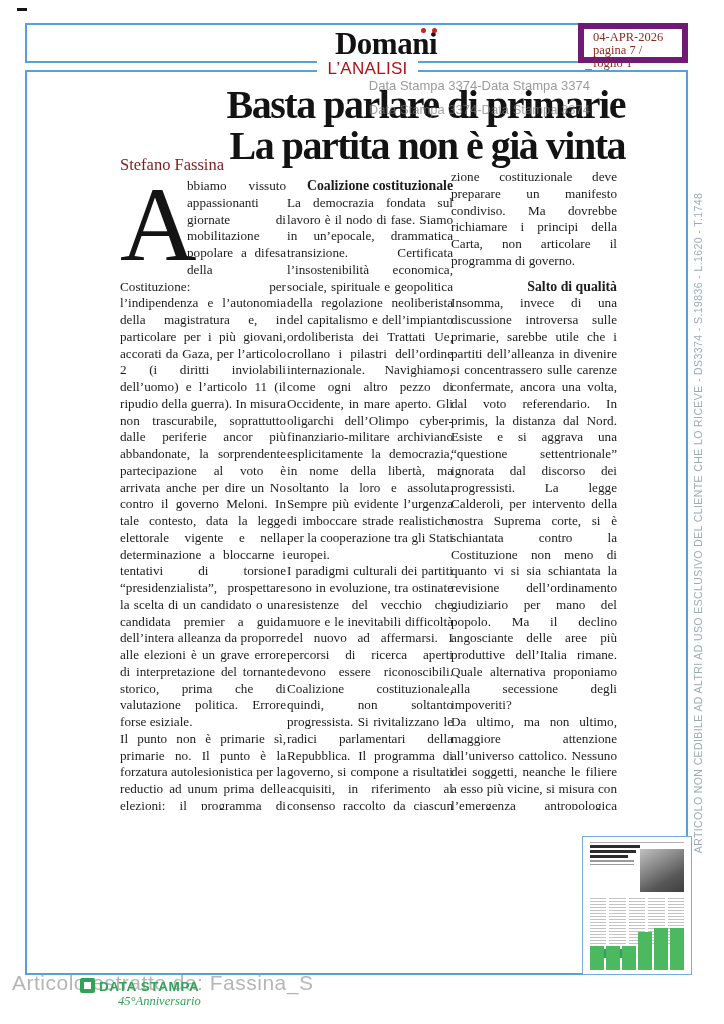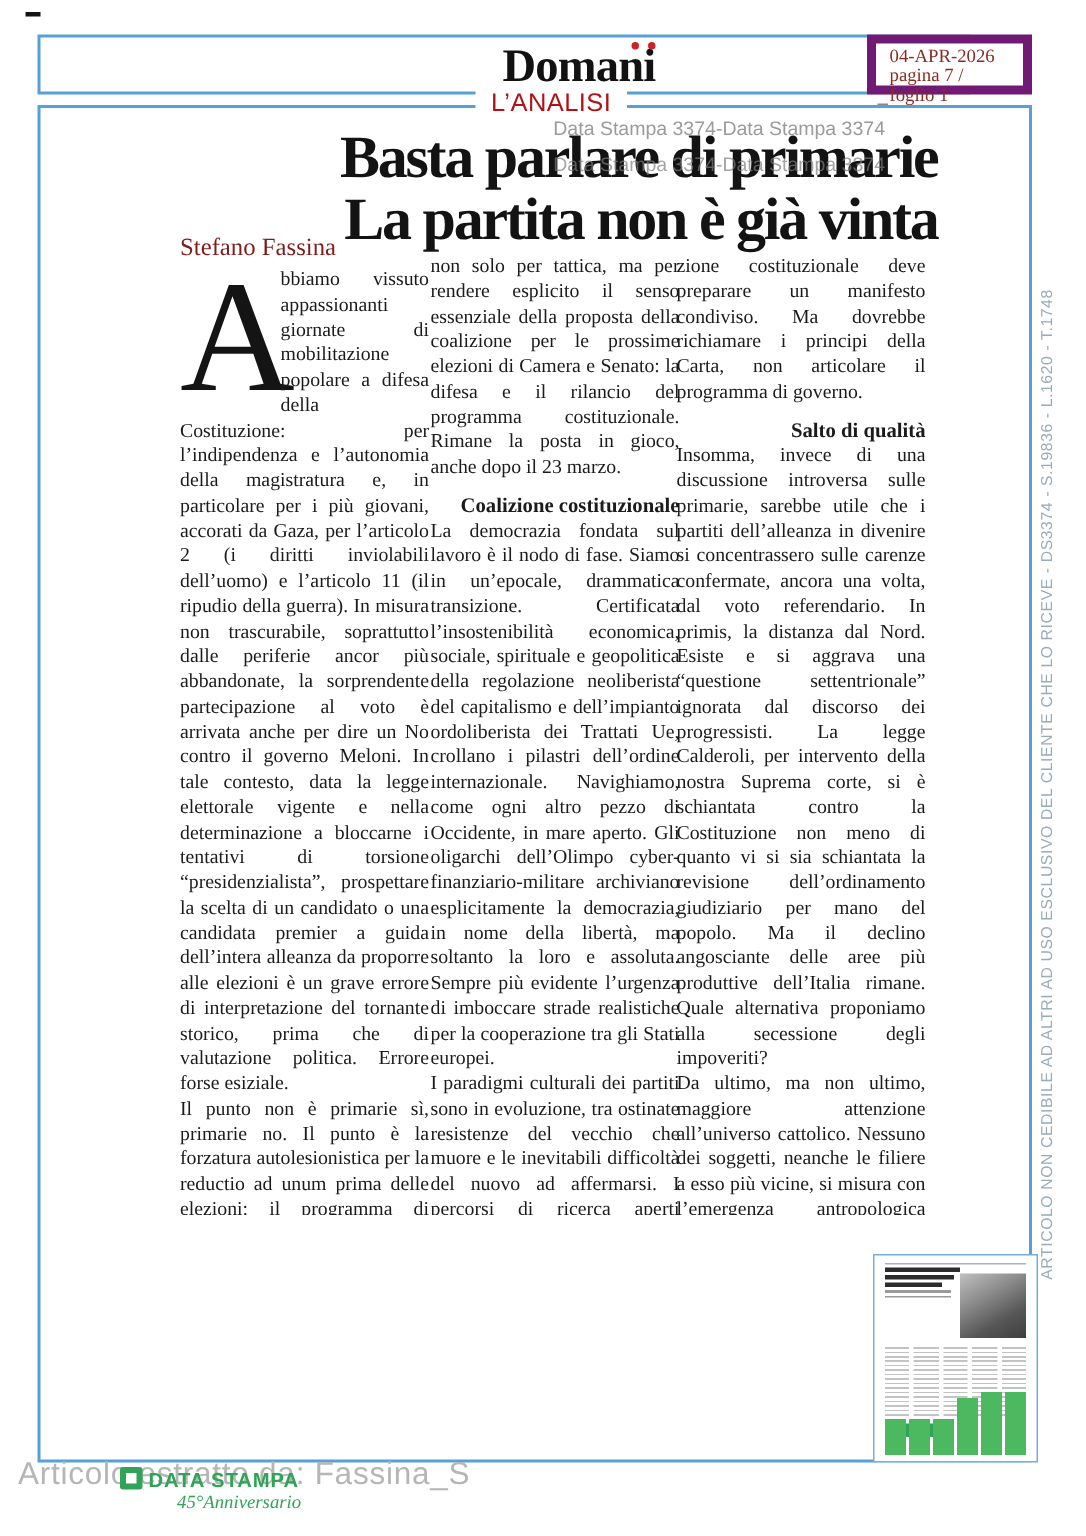--- a/index.html
+++ b/index.html
@@ -140,21 +140,20 @@
 
 <div class="byline">Stefano Fassina</div>
 
 <div class="col col-1">
   <p><span class="dropcap">A</span><span>bbiamo vissuto appassionanti giornate di mobilitazione popolare a difesa della Costituzione: per l’indipendenza e l’autonomia della magistratura e, in particolare per i più giovani, accorati da Gaza, per l’articolo 2 (i diritti inviolabili dell’uomo) e l’articolo 11 (il ripudio della guerra). In misura non trascurabile, soprattutto dalle periferie ancor più abbandonate, la sorprendente partecipazione al voto è arrivata anche per dire un No contro il governo Meloni. In tale contesto, data la legge elettorale vigente e nella determinazione a bloccarne i tentativi di torsione “presidenzialista”, prospettare la scelta di un candidato o una candidata premier a guida dell’intera alleanza da proporre alle elezioni è un grave errore di interpretazione del tornante storico, prima che di valutazione politica. Errore forse esiziale.</span></p>
   <p>Il punto non è primarie sì, primarie no. Il punto è la forzatura autolesionistica per la reductio ad unum prima delle elezioni: il programma di governo e il/la leader, nonostante la distanza tra le posizioni da ridurre, innanzitutto sull’asse dirimente della guerra in Ucraina. Al contrario, le differenze vanno coltivate nel dialogo e nel riconoscimento reciproco per consentire al disomogeneo popolo da raccogliere di ritrovarsi.</p>
 
 </div>
 
 <div class="col col-2">
-  <p>non solo per tattica, ma per rendere esplicito il senso essenziale della proposta della coalizione per le prossime elezioni di Camera e Senato: la difesa e il rilancio del programma costituzionale. Rimane la posta in gioco, anche dopo il 23 marzo.</p>
   <div class="sec-head">Coalizione costituzionale</div>
   <p>La democrazia fondata sul lavoro è il nodo di fase. Siamo in un’epocale, drammatica transizione. Certificata l’insostenibilità economica, sociale, spirituale e geopolitica della regolazione neoliberista del capitalismo e dell’impianto ordoliberista dei Trattati Ue, crollano i pilastri dell’ordine internazionale. Navighiamo, come ogni altro pezzo di Occidente, in mare aperto. Gli oligarchi dell’Olimpo cyber-finanziario-militare archiviano esplicitamente la democrazia, in nome della libertà, ma soltanto la loro e assoluta. Sempre più evidente l’urgenza di imboccare strade realistiche per la cooperazione tra gli Stati europei.</p>
   <p>I paradigmi culturali dei partiti sono in evoluzione, tra ostinate resistenze del vecchio che muore e le inevitabili difficoltà del nuovo ad affermarsi. I percorsi di ricerca aperti devono essere riconoscibili. Coalizione costituzionale, quindi, non soltanto progressista. Si rivitalizzano le radici parlamentari della Repubblica. Il programma di governo, si compone a risultati acquisiti, in riferimento al consenso raccolto da ciascun partito. Il/la leader viene selezionato nelle urne e dalla capacità politica di tenere insieme una maggioranza robusta e credibile. Certo, la coali-</p>
 </div>
 
 <div class="col col-3">
   <p>zione costituzionale deve preparare un manifesto condiviso. Ma dovrebbe richiamare i principi della Carta, non articolare il programma di governo.</p>
   <div class="sec-head">Salto di qualità</div>
   <p>Insomma, invece di una discussione introversa sulle primarie, sarebbe utile che i partiti dell’alleanza in divenire si concentrassero sulle carenze confermate, ancora una volta, dal voto referendario. In primis, la distanza dal Nord. Esiste e si aggrava una “questione settentrionale” ignorata dal discorso dei progressisti. La legge Calderoli, per intervento della nostra Suprema corte, si è schiantata contro la Costituzione non meno di quanto vi si sia schiantata la revisione dell’ordinamento giudiziario per mano del popolo. Ma il declino angosciante delle aree più produttive dell’Italia rimane. Quale alternativa proponiamo alla secessione degli impoveriti?</p>
   <p>Da ultimo, ma non ultimo, maggiore attenzione all’universo cattolico. Nessuno dei soggetti, neanche le filiere a esso più vicine, si misura con l’emergenza antropologica denunciata.</p>

